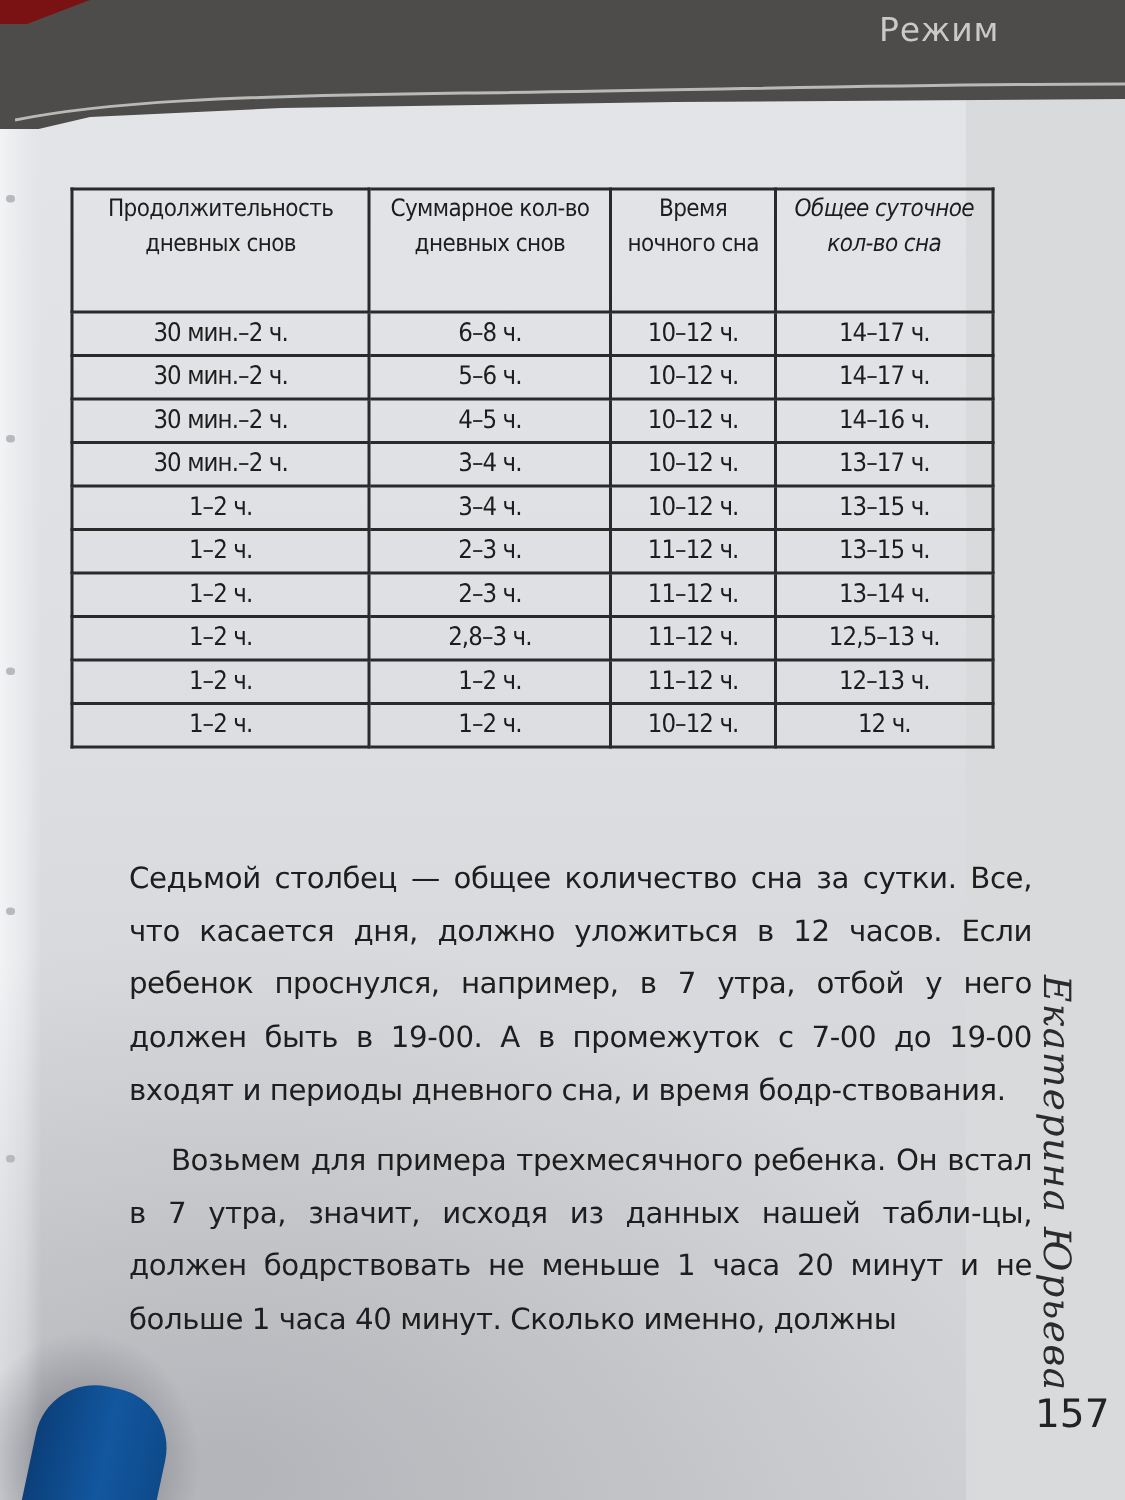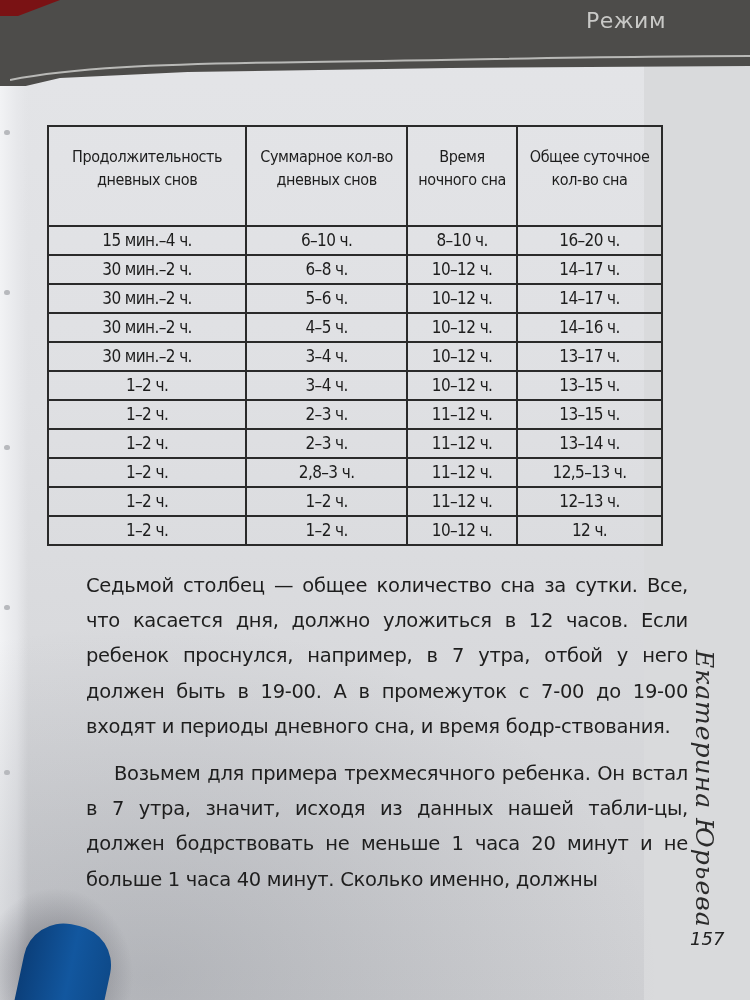--- a/index.html
+++ b/index.html
@@ -41,41 +41,41 @@
   table.sleep {
     position: absolute; left: 47px; top: 125px; width: 616px;
     border-collapse: collapse; color: #1d1d1d;
     font-family: "DejaVu Sans Condensed", "DejaVu Sans", sans-serif;
   }
   table.sleep th, table.sleep td {
     border: 2px solid #2a2a2a; text-align: center; padding: 0;
   }
   table.sleep th {
     font-weight: normal; font-size: 16px; line-height: 23px;
-    height: 80px; vertical-align: top; padding-top: 18px; letter-spacing: -0.4px;
+    height: 80px; vertical-align: top; padding-top: 0; letter-spacing: -0.4px;
   }
   table.sleep td {
     font-size: 17px; height: 27px; line-height: 27px; letter-spacing: -0.6px;
   }
-  .col1 { width: 198px; } .col2 { width: 162px; } .col3 { width: 110px; } .col4 { width: 146px; }
+  .col1 { width: 198px; } .col2 { width: 162px; } .col3 { width: 110px; } .col4 { width: 146px; font-style: italic; }
   .body-text {
     position: absolute; left: 74px; top: 556px; width: 626px;
     font-size: 19.5px; line-height: 35.2px; color: #1e1e1e;
     letter-spacing: -0.3px;
   }
   .body-text p { margin: 12px; text-align: justify; text-align-last: left; }
   .body-text p.indent { text-indent: 28px; }
   .author {
     position: absolute; left: 690px; top: 650px;
     writing-mode: vertical-rl; font-family: "DejaVu Serif", serif; font-style: italic;
     font-size: 25px; color: #2b2b2b; letter-spacing: 1px;
   }
   .page-number {
     position: absolute; left: 690px; top: 928px;
-    font-size: 18px; font-style: italic; color: #232323;
+    font-size: 26px; color: #232323;
   }
   .binding-hole {
     position: absolute; left: 4px; width: 6px; height: 5px; border-radius: 3px;
     background: #b7b9bd;
   }
   .thumb {
     position: absolute; left: 20px; top: 924px; width: 88px; height: 110px;
     background: linear-gradient(90deg, #0b3f7a, #12579f 55%, #0e4a8a);
     border-radius: 40px 40px 10px 10px;
     transform: rotate(12deg);
@@ -108,26 +108,20 @@
   <table class="sleep">
     <thead>
       <tr>
         <th class="col1">Продолжительность дневных снов</th>
         <th class="col2">Суммарное кол-во дневных снов</th>
         <th class="col3">Время ночного сна</th>
         <th class="col4">Общее суточное кол-во сна</th>
       </tr>
     </thead>
     <tbody>
-      <tr>
-        <td>15 мин.–4 ч.</td>
-        <td>6–10 ч.</td>
-        <td>8–10 ч.</td>
-        <td>16–20 ч.</td>
-      </tr>
       <tr>
         <td>30 мин.–2 ч.</td>
         <td>6–8 ч.</td>
         <td>10–12 ч.</td>
         <td>14–17 ч.</td>
       </tr>
       <tr>
         <td>30 мин.–2 ч.</td>
         <td>5–6 ч.</td>
         <td>10–12 ч.</td>

